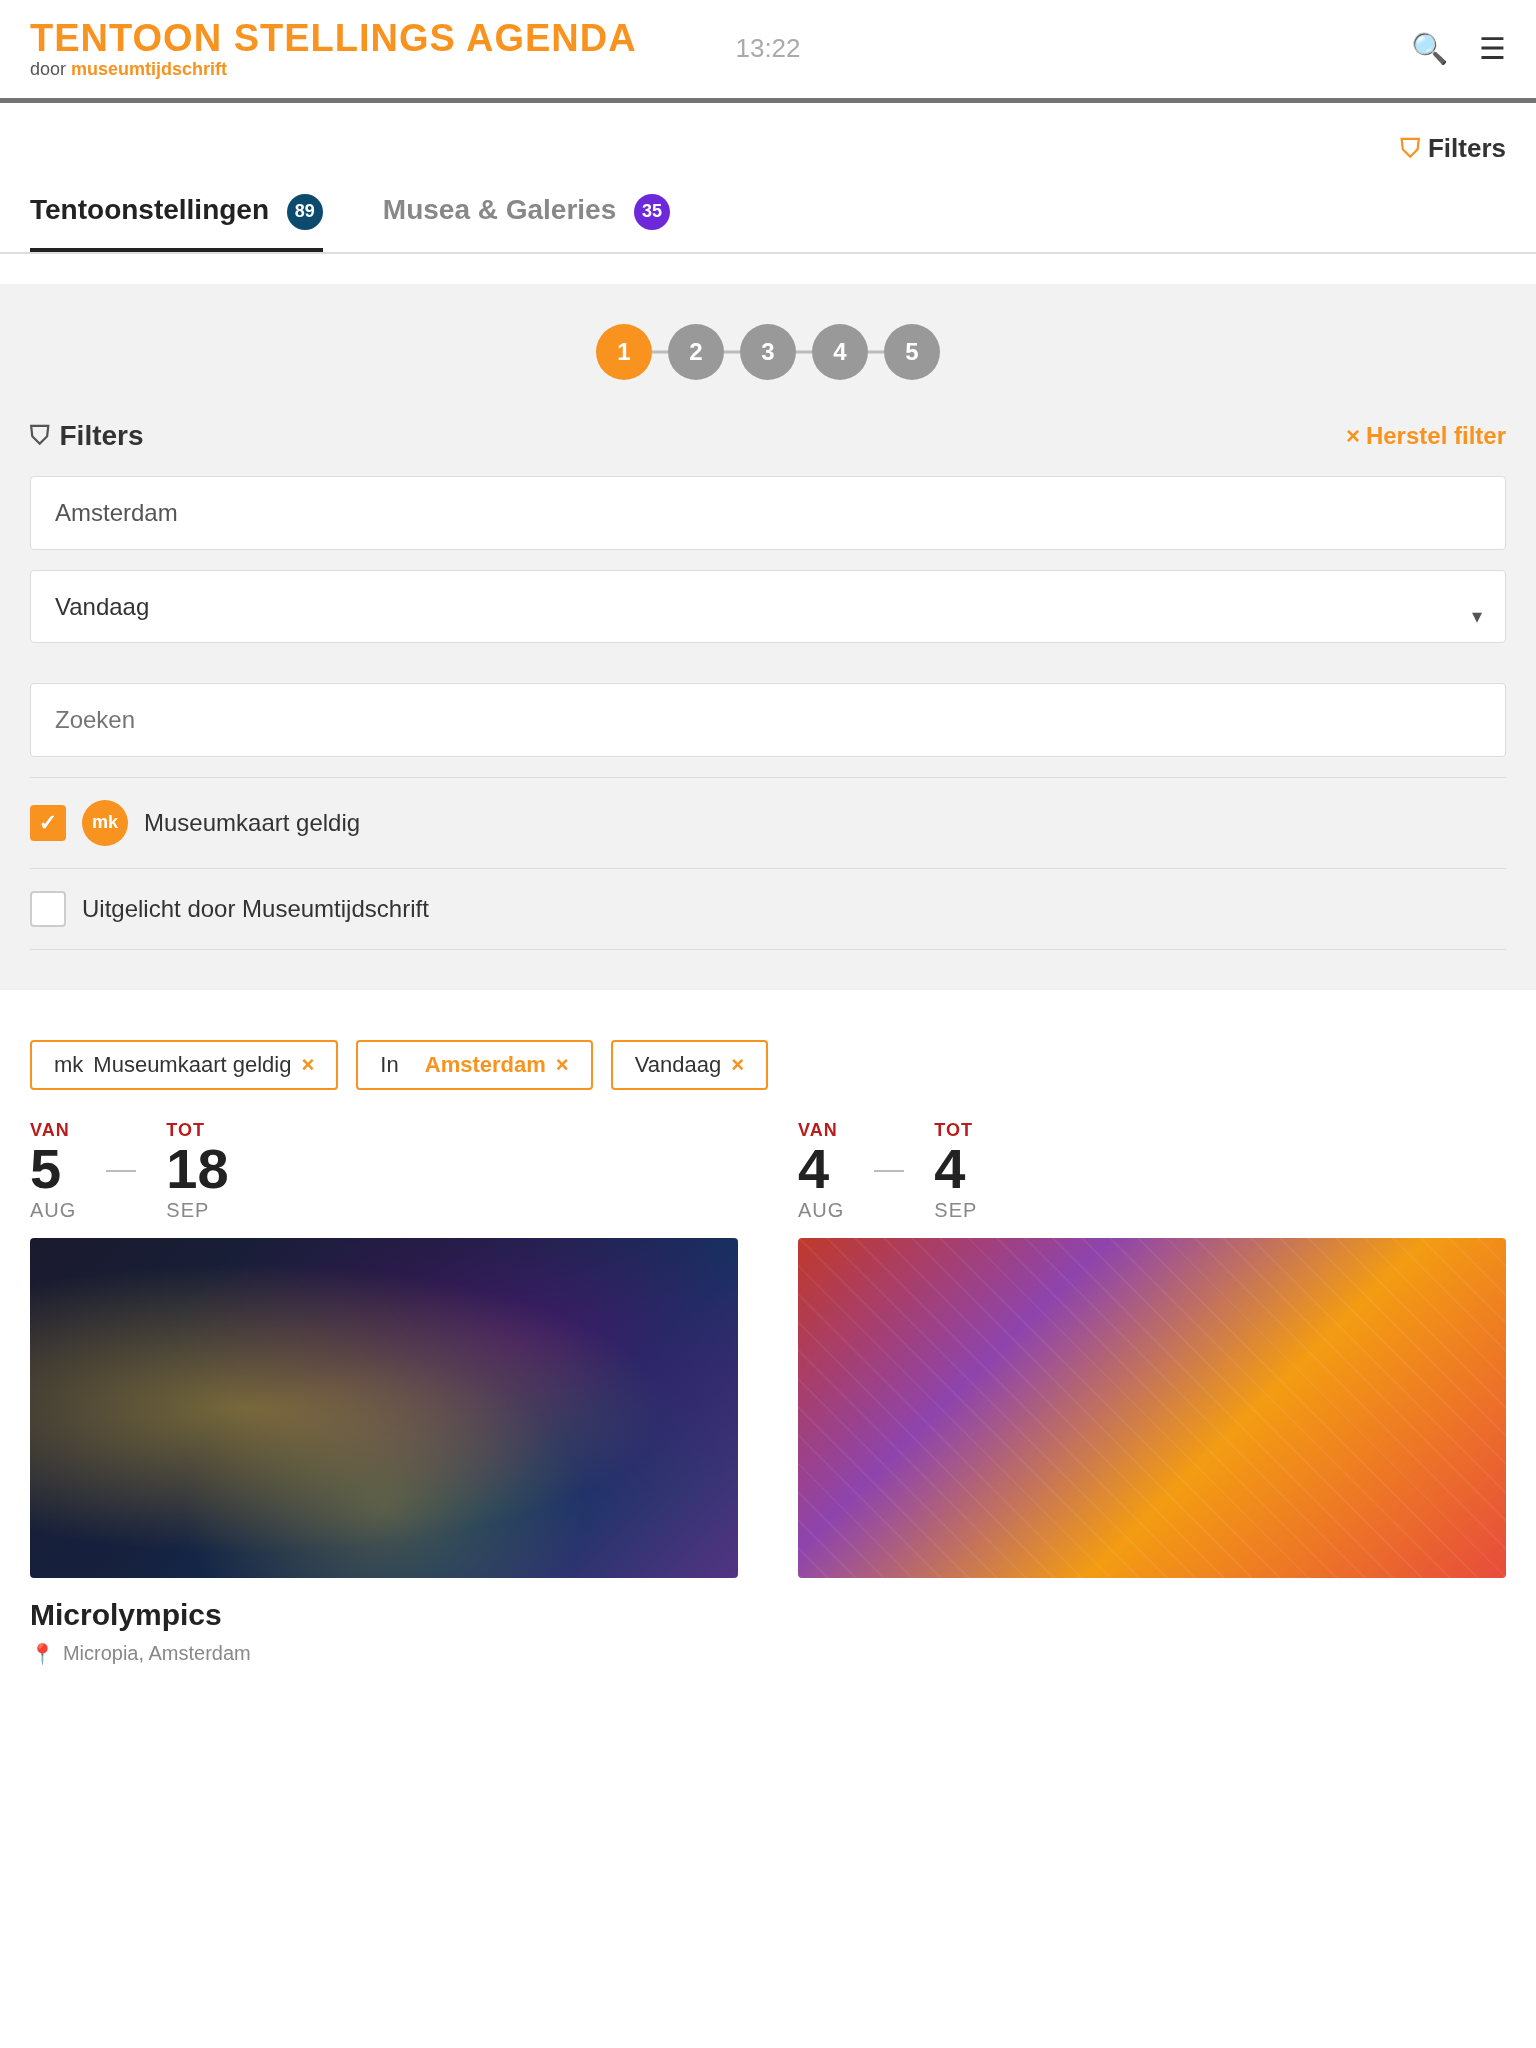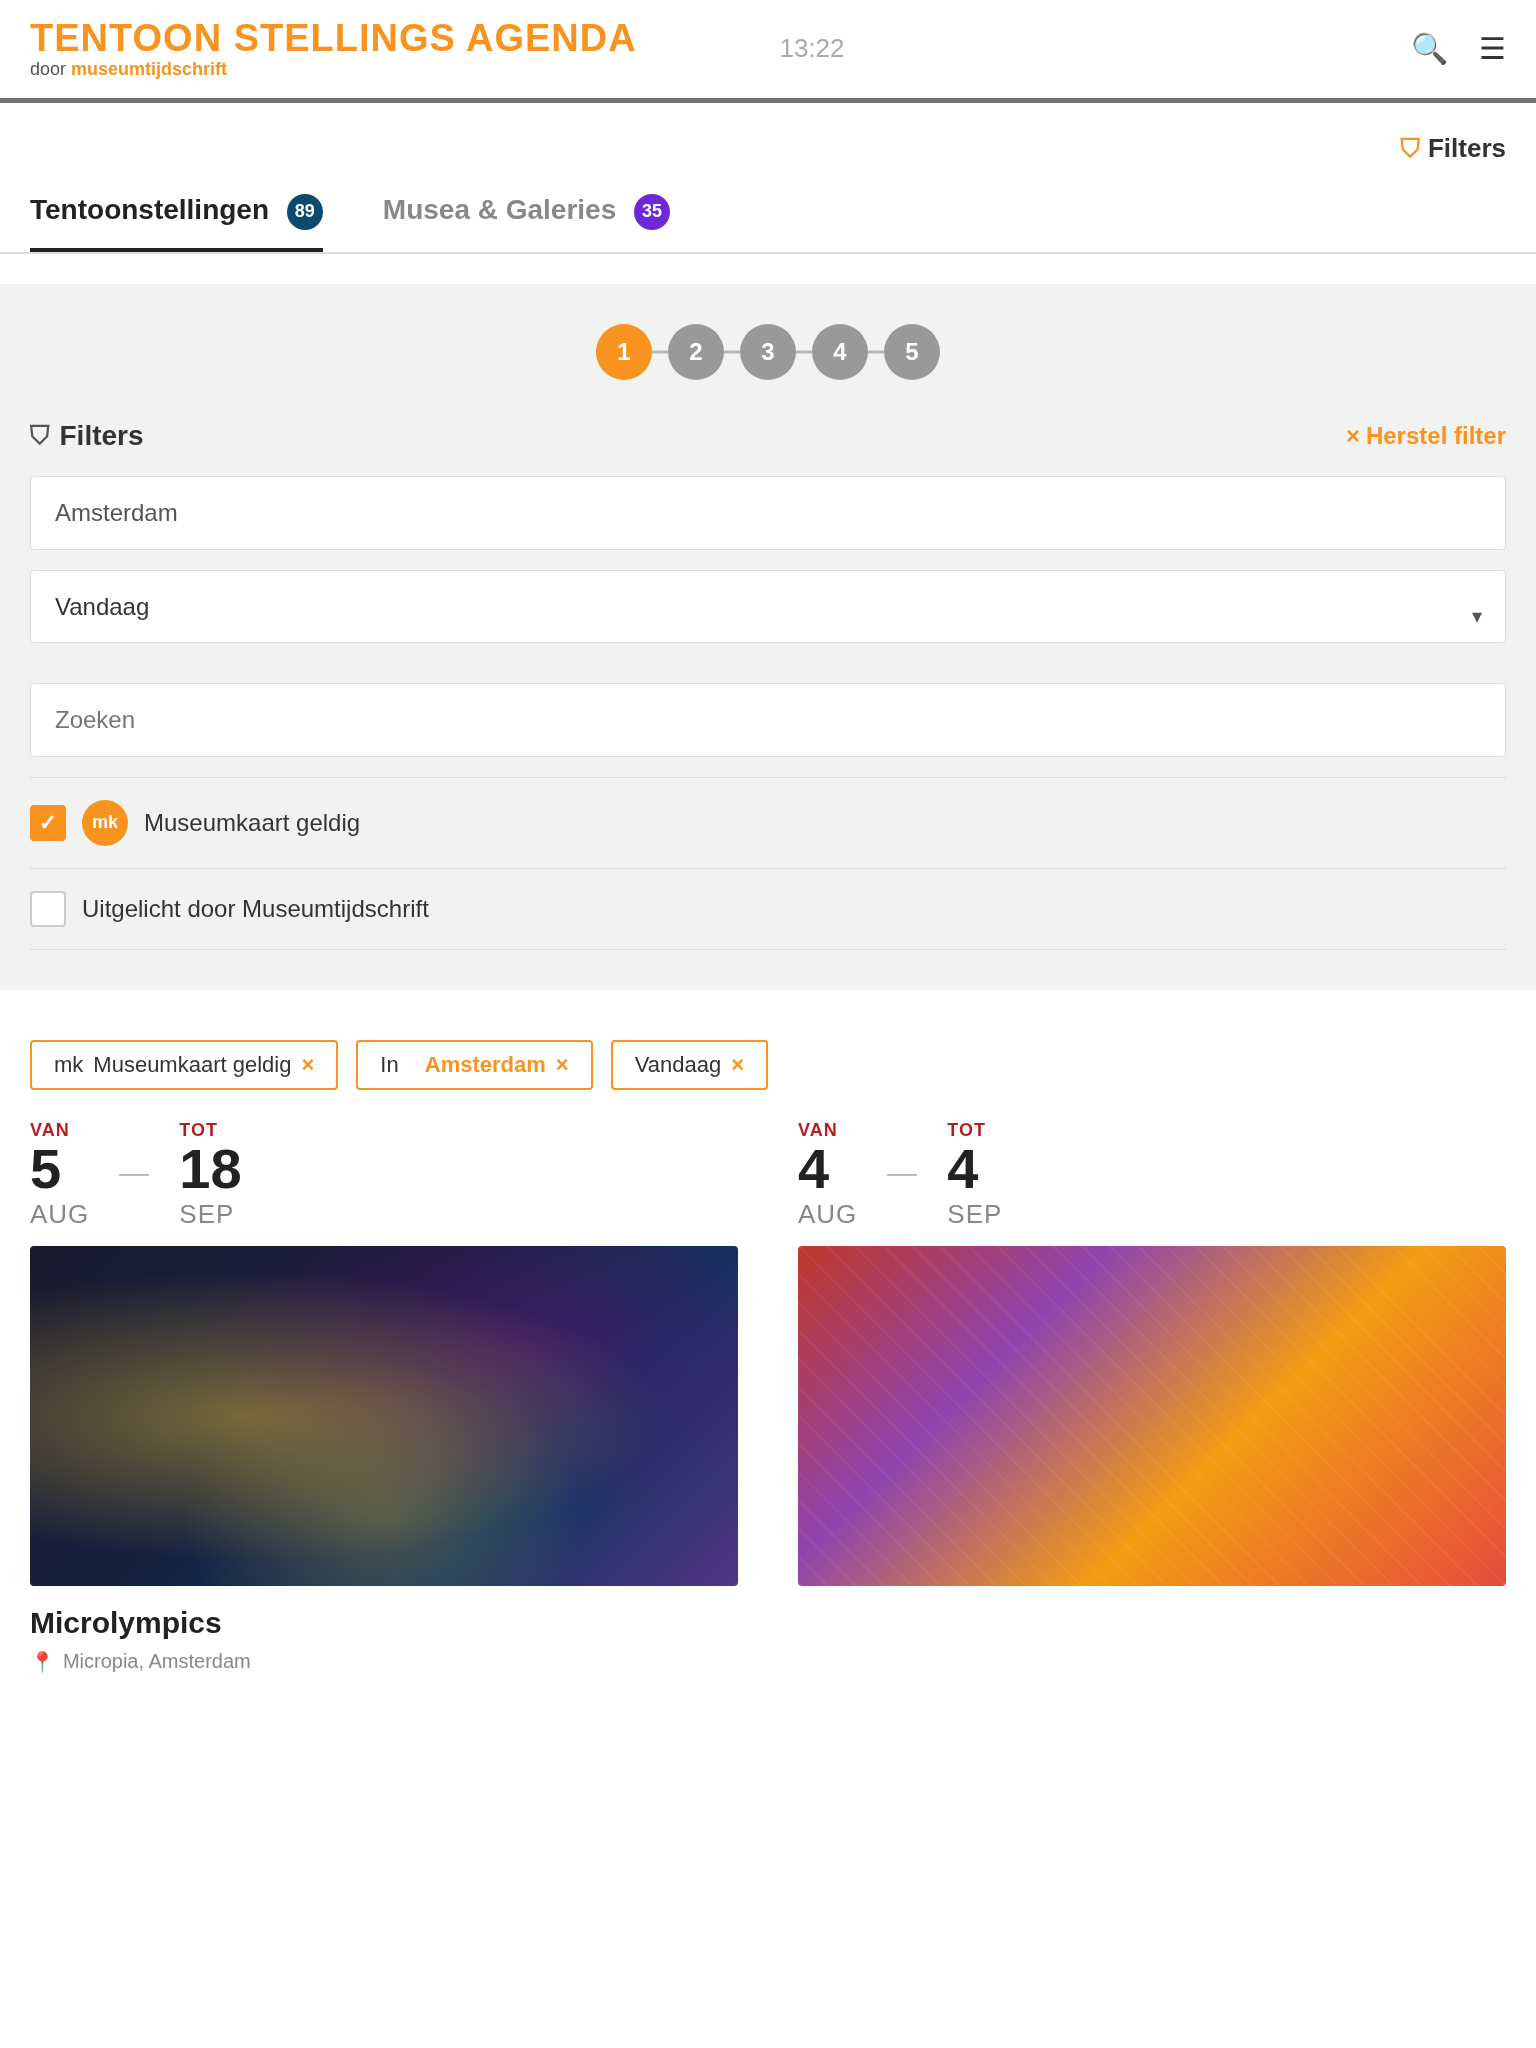--- a/index.html
+++ b/index.html
@@ -20,21 +20,20 @@
       background: #fff;
       border-bottom: 5px solid #737373;
       position: relative;
     }
     .header-center {
       position: absolute;
       left: 50%;
       transform: translateX(-50%);
       font-size: 26px;
       color: #aaa;
-      margin-left: 44px;
     }
     .logo {
       display: flex;
       flex-direction: column;
       line-height: 1.1;
     }
     .logo-main {
       font-size: 38px;
       font-weight: 900;
       color: #f7931e;
@@ -344,21 +343,21 @@
       font-weight: bold;
       letter-spacing: 1px;
     }
     .date-day {
       font-size: 56px;
       font-weight: 900;
       color: #222;
       line-height: 1;
     }
     .date-month {
-      font-size: 26px;
+      font-size: 20px;
       color: #888;
       text-transform: uppercase;
       letter-spacing: 1px;
       margin-top: 2px;
     }
     .date-divider {
       width: 30px;
       height: 2px;
       background: #bbb;
       margin: 6px 0;

